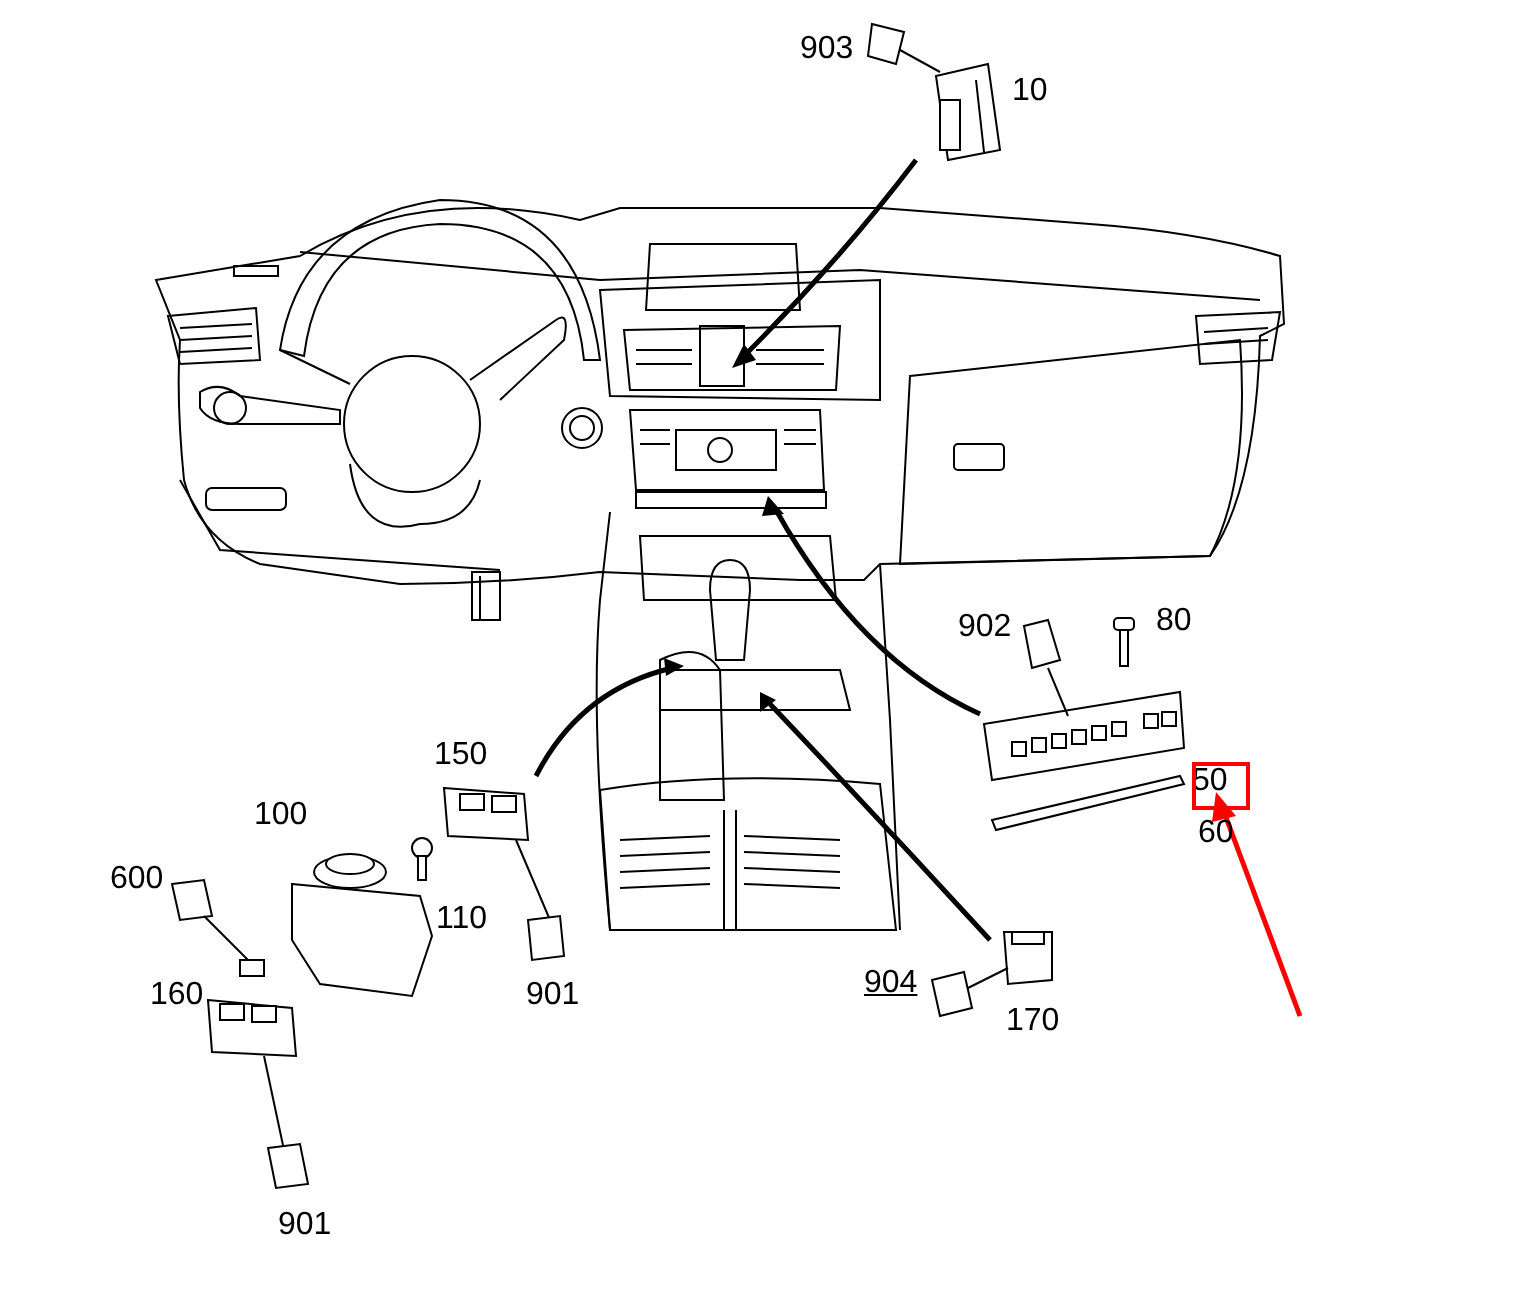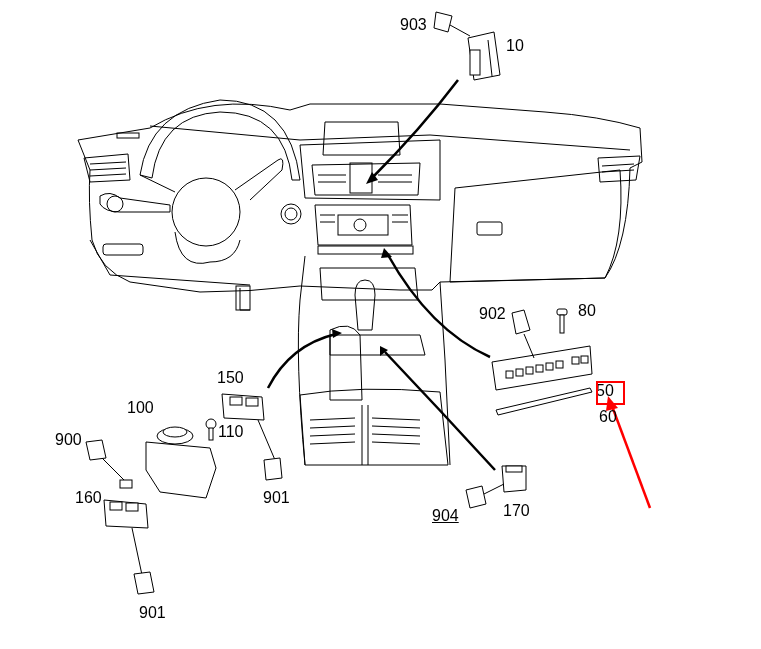--- a/index.html
+++ b/index.html
@@ -190,20 +190,20 @@
 
   <span class="lbl" style="left:400px;top:17px;">903</span>
   <span class="lbl" style="left:506px;top:38px;text-align:center;">10</span>
   <span class="lbl" style="left:479px;top:306px;text-align:center;">902</span>
   <span class="lbl" style="left:578px;top:303px;text-align:center;">80</span>
   <span class="lbl" style="left:596px;top:347px;margin-top:36px;">50</span>
   <div class="hl-box" style="left:596px;top:381px;width:29px;height:24px;"></div>
   <span class="lbl" style="left:599px;top:385px;margin-top:24px;">60</span>
   <span class="lbl" style="left:217px;top:370px;text-align:center;">150</span>
   <span class="lbl" style="left:127px;top:400px;">100</span>
-  <span class="lbl" style="left:218px;top:424px;">110</span>
-  <span class="lbl" style="left:55px;top:432px;">900</span>
+  <span class="lbl" style="left:218px;top:452px;">110</span>
+  <span class="lbl" style="left:55px;top:432px;">600</span>
   <span class="lbl" style="left:263px;top:490px;">901</span>
   <span class="lbl" style="left:75px;top:490px;">160</span>
   <span class="lbl" style="left:139px;top:605px;">901</span>
-  <span class="lbl" style="left:432px;top:508px;text-decoration:underline;">904</span>
+  <span class="lbl" style="left:432px;top:484px;text-decoration:underline;">904</span>
   <span class="lbl" style="left:503px;top:503px;">170</span>
 </div>
 
 </body></html>

